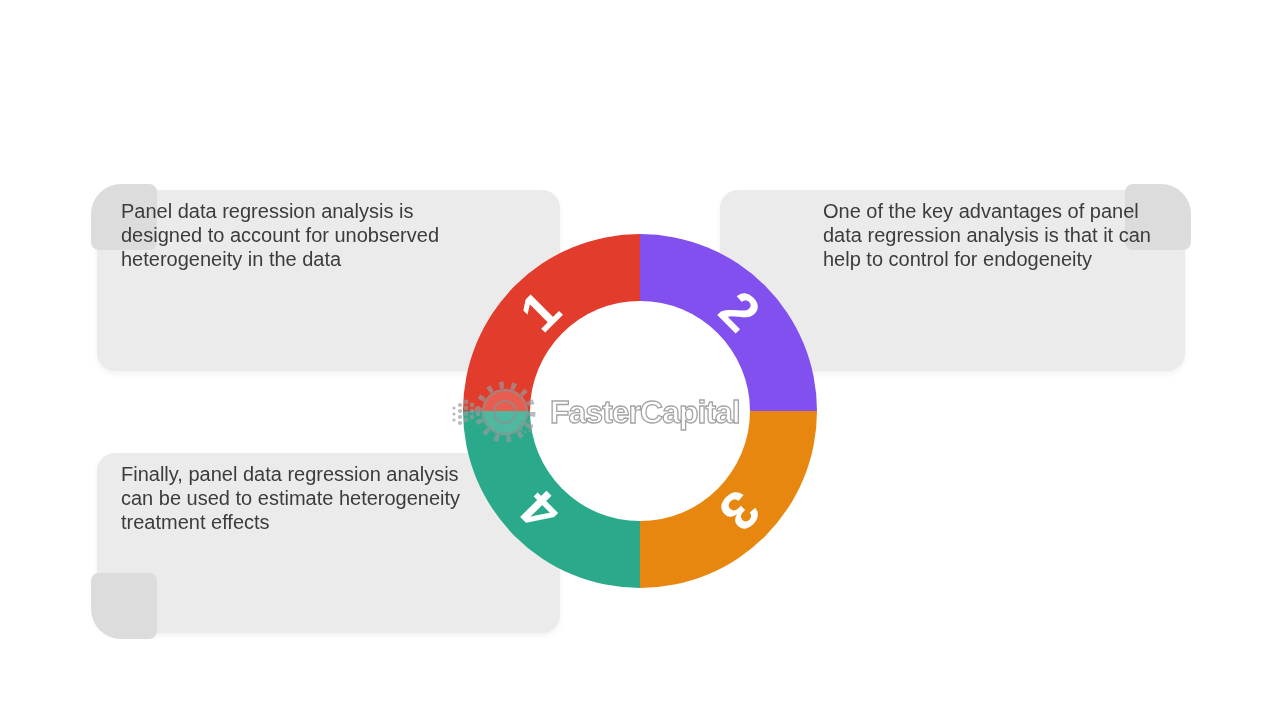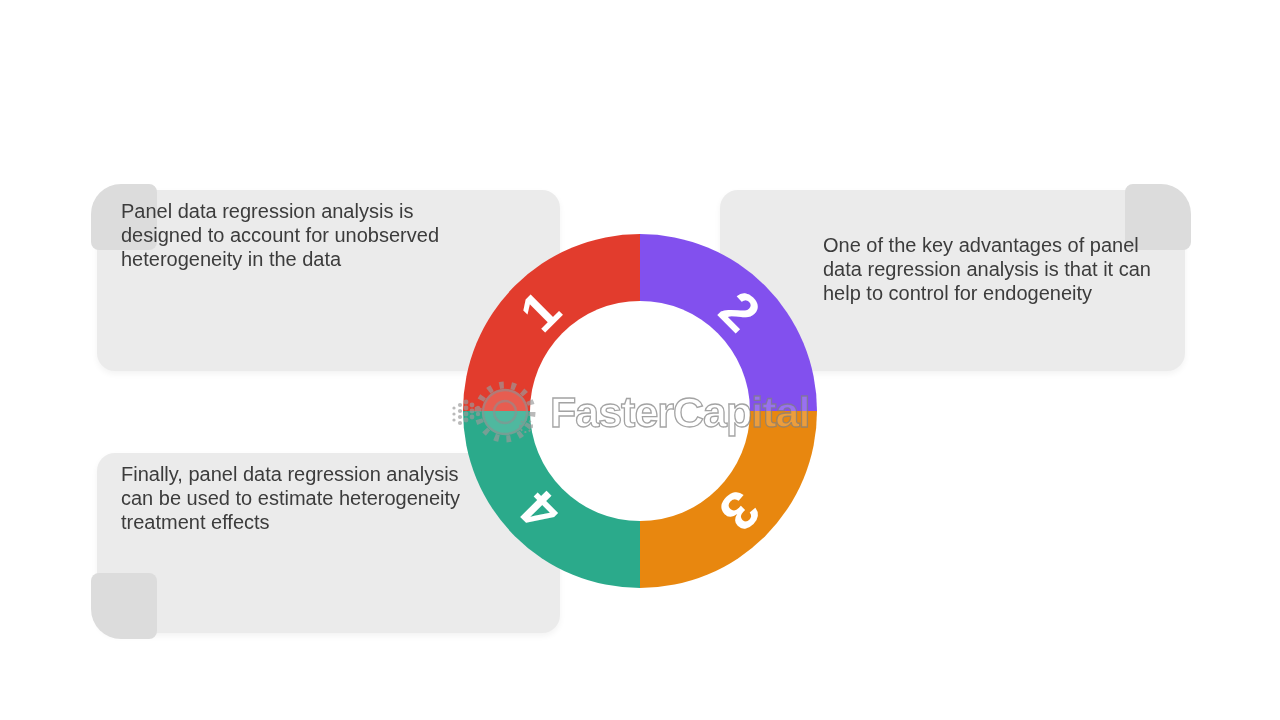--- a/index.html
+++ b/index.html
@@ -25,40 +25,40 @@
   .box.tr{left:720px;top:190px;width:465px;height:181px;}
   .box.tr::before{top:-6px;right:-6px;border-radius:8px 30px 8px 8px;}
   .box.bl{left:97px;top:453px;width:463px;height:180px;}
   .box.bl::before{bottom:-6px;left:-6px;border-radius:8px 8px 8px 30px;}
   .box.br{left:720px;top:453px;width:465px;height:180px;}
   .box.br::before{bottom:-6px;right:-6px;border-radius:8px 8px 30px 8px;}
   .box p{
     margin:0;padding-top:9px;font-size:20px;line-height:1.2;color:#3c3c3c;width:350px;
   }
   .box.tl p,.box.bl p{padding-left:24px;}
-  .box.tr p,.box.br p{padding-left:103px;margin-top:34px;}
+  .box.tr p,.box.br p{padding-left:103px;}
   
   .donut{position:absolute;left:463px;top:234px;width:354px;height:354px;z-index:2;}
   .ring{position:absolute;inset:0;border-radius:50%;}
   .hole{position:absolute;inset:67px;border-radius:50%;background:#ffffff;}
   .num{
     position:absolute;color:#ffffff;font-size:54px;font-weight:700;line-height:1;
     z-index:3;
   }
   .num.n1{left:77px;top:77px;transform:translate(-50%,-50%) rotate(-45deg);}
   .num.n2{left:277px;top:77px;transform:translate(-50%,-50%) rotate(45deg);}
   .num.n3{left:277px;top:277px;transform:translate(-50%,-50%) rotate(135deg);}
   .num.n4{left:77px;top:277px;transform:translate(-50%,-50%) rotate(225deg);}
   
   .watermark{
     position:absolute;left:450px;top:378px;height:68px;z-index:4;
     display:flex;align-items:center;gap:4px;opacity:0.85;pointer-events:none;
   }
   .watermark .wm-text{
-    font-size:43px;font-weight:700;letter-spacing:-1px;
+    font-size:32px;font-weight:700;letter-spacing:-1px;
     color:rgba(255,255,255,0.22);
     text-align:center;
     -webkit-text-stroke:1.3px rgba(128,128,128,0.85);
   }
   .gear-svg{width:96px;height:68px;opacity:0.8;}
 </style>
 </head>
 <body>
 
 <div class="slide">

